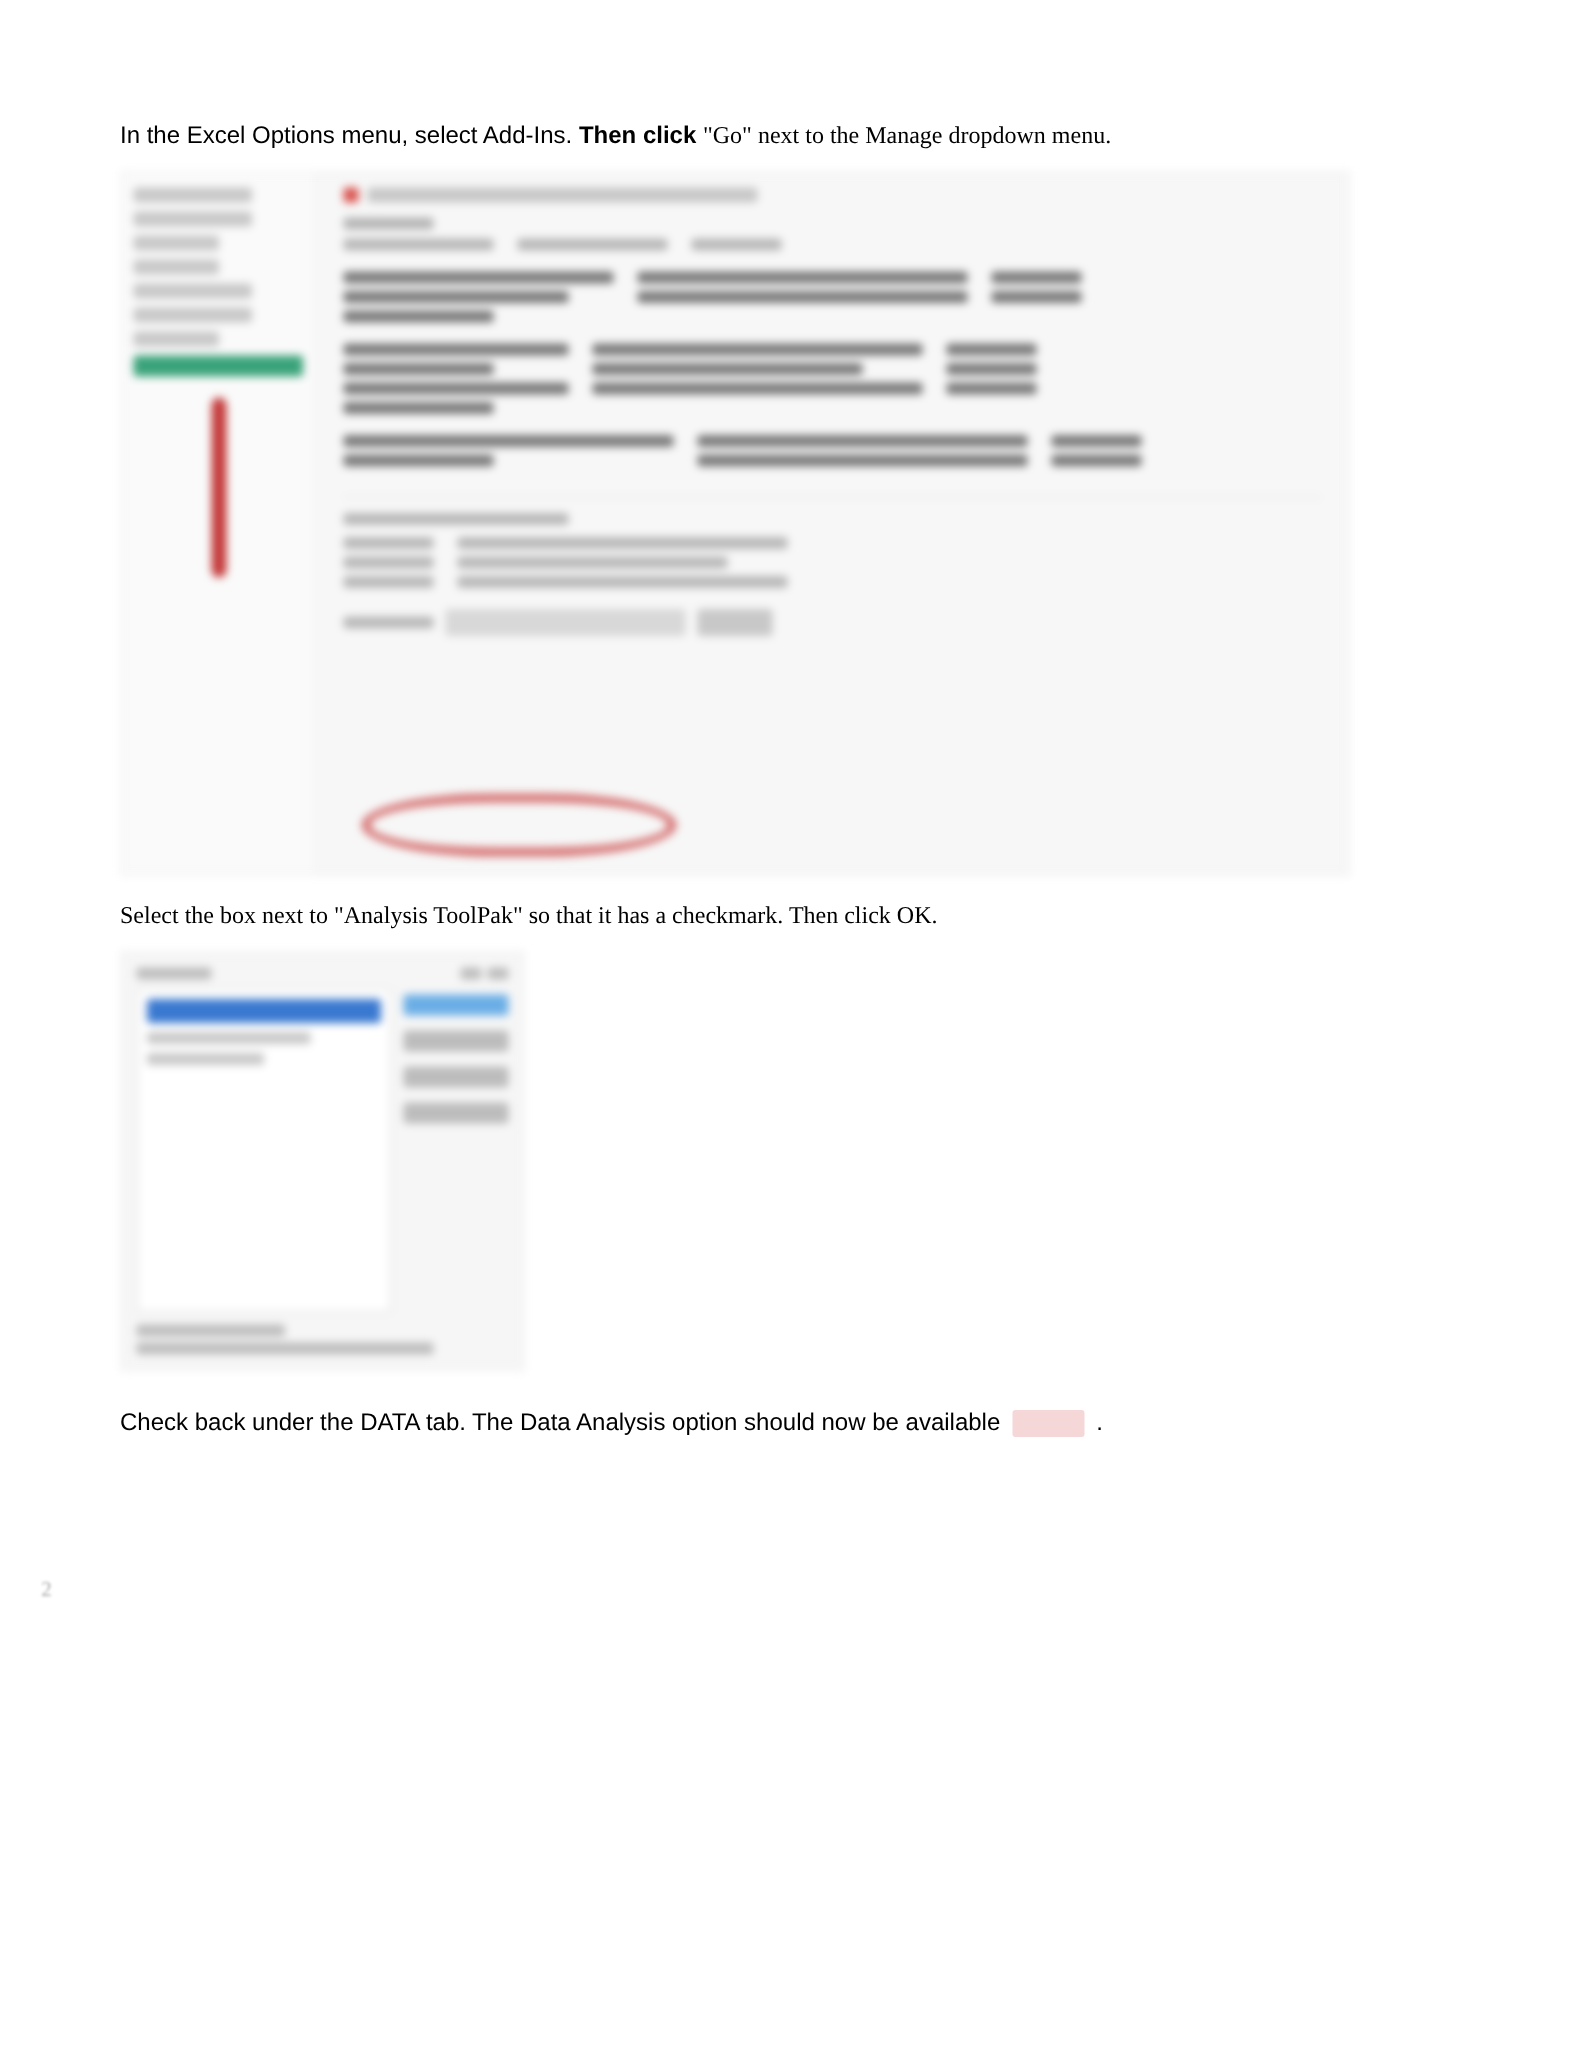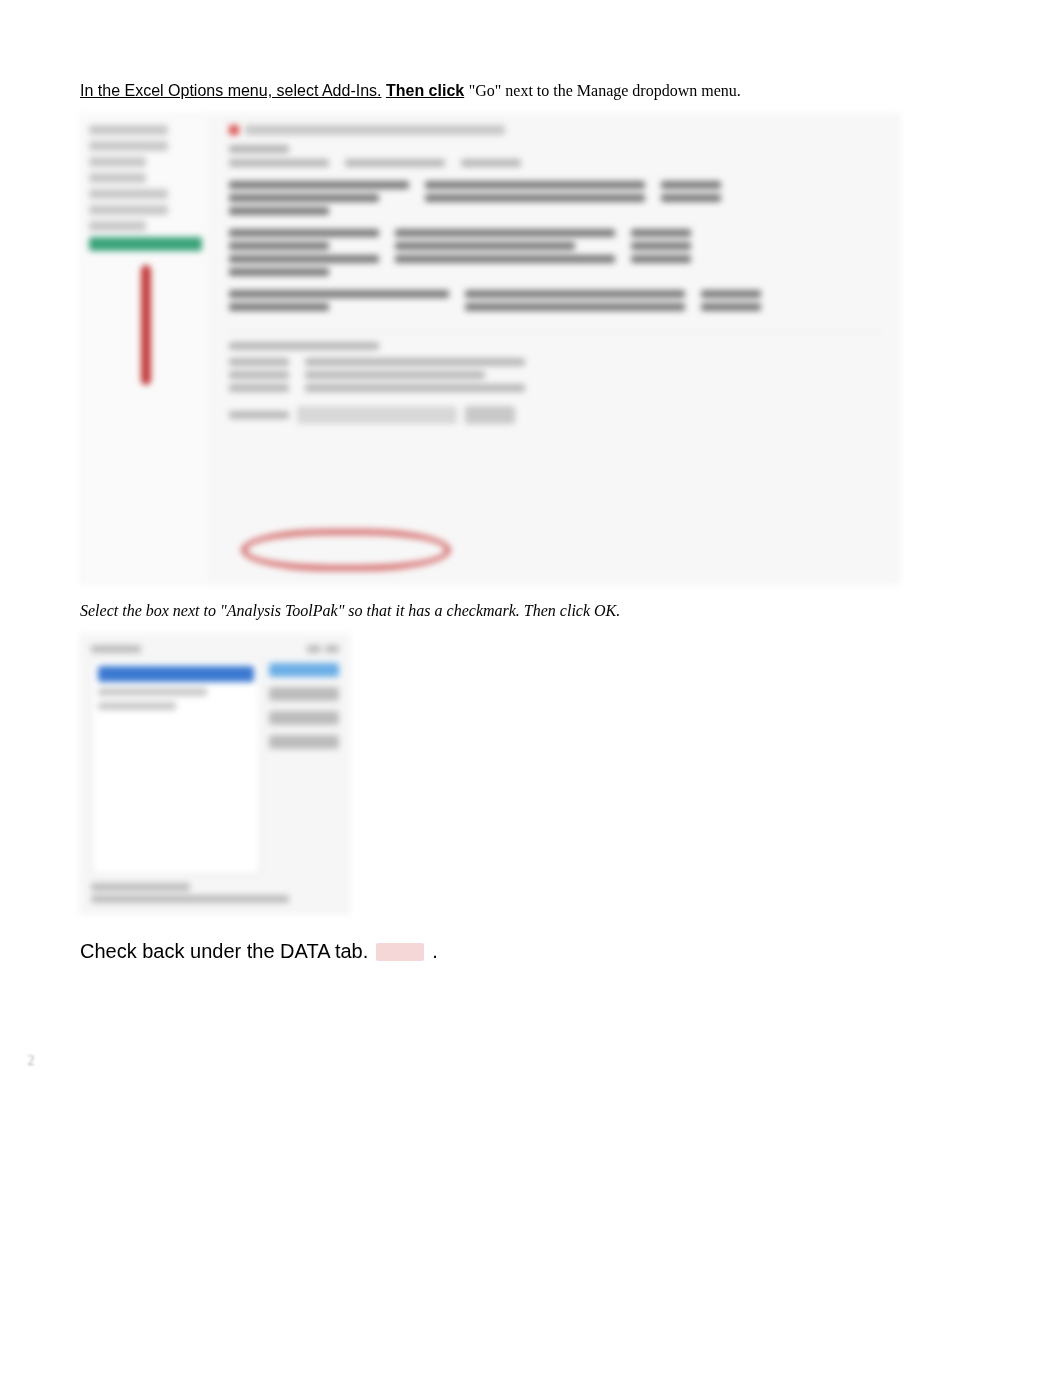--- a/index.html
+++ b/index.html
@@ -11,21 +11,20 @@
       color: #000;
       padding: 80px 80px 0 80px;
     }
     .instruction-line {
       font-size: 16px;
       line-height: 1.4;
       margin-bottom: 12px;
     }
     .instruction-line .sans-part {
       font-family: Arial, Helvetica, sans-serif;
-      text-decoration: underline;
     }
     .instruction-line .serif-part {
       font-family: Georgia, 'Times New Roman', serif;
     }
     .bold { font-weight: bold; }
 
     
     .shot1 {
       width: 820px;
       height: 470px;
@@ -109,21 +108,20 @@
       align-items: center;
       margin-top: 10px;
     }
     .manage-field { width: 160px; height: 18px; background: #d8d8d8; border-radius: 2px;}
     .go-btn { width: 50px; height: 18px; background: #c8c8c8; border-radius: 2px;}
 
     .instruction2 {
       font-family: Georgia, 'Times New Roman', serif;
       font-size: 16px;
       margin: 8px 0 14px 0;
-      font-style: italic;
     }
 
     
     .shot2 {
       width: 270px;
       height: 280px;
       background: #f6f6f6;
       border: 1px solid #eee;
       filter: blur(3px);
       display: flex;
@@ -165,21 +163,21 @@
     .btn-blob.ok { background: #6aaee6; }
     .shot2-footer {
       margin-top: 8px;
       display: flex;
       flex-direction: column;
       gap: 4px;
     }
     .ftr-bar { height: 8px; width: 80%; background: #bdbdbd; border-radius:2px;}
 
     .instruction3 {
-      font-size: 20px;
+      font-size: 16px;
       display: flex;
       align-items: center;
       gap: 4px;
       flex-wrap: nowrap;
     }
     .pink-chip {
       display: inline-block;
       width: 48px;
       height: 18px;
       background: #f6d7d7;
@@ -340,19 +338,20 @@
     </div>
   </div>
   <div class="shot2-footer">
     <div class="ftr-bar" style="width:40%;"></div>
     <div class="ftr-bar"></div>
   </div>
 </div>
 
 <p class="instruction3">
   <span class="sans-part">Check back under the DATA tab.</span>
+  <span class="sans-part">The Data Analysis option should now be available</span>
   <span class="pink-chip"></span>
   <span class="sans-part">.</span>
 </p>
 
 <div class="page-num-wrap">
   <span class="page-num">2</span>
 </div>
 
 </body></html>

